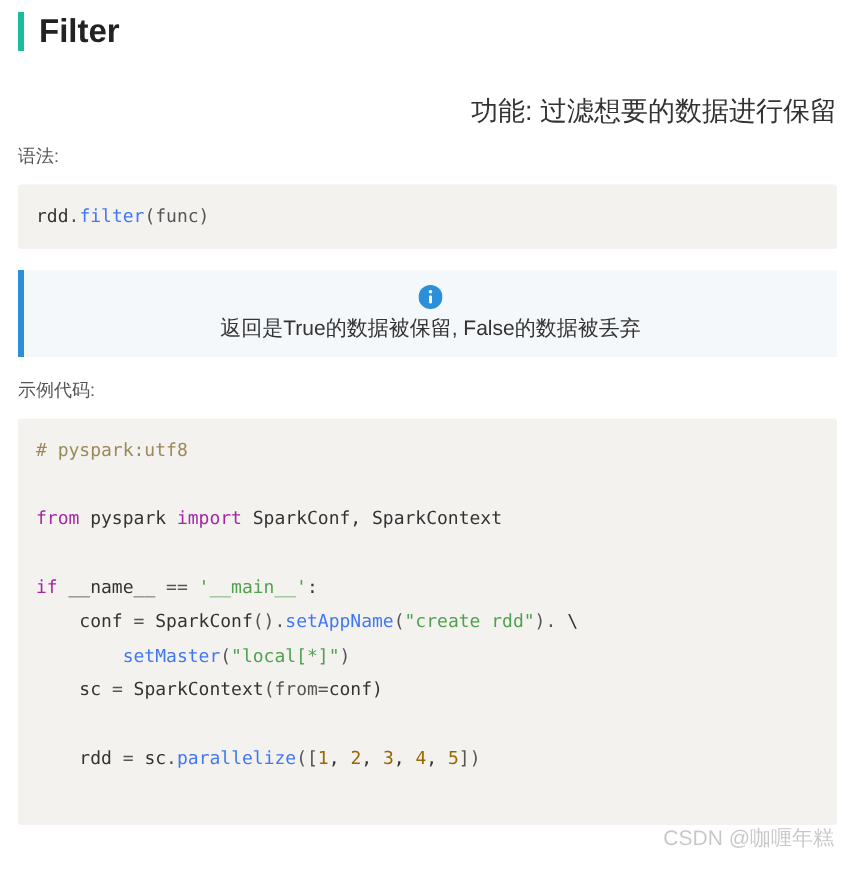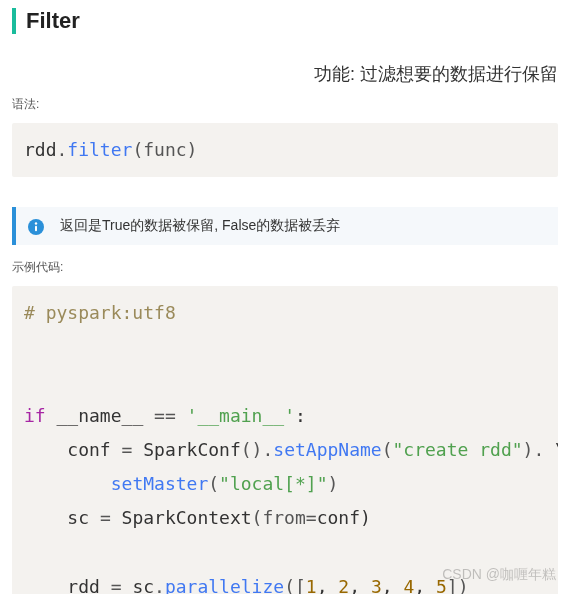--- a/index.html
+++ b/index.html
@@ -1,32 +1,32 @@
 <!DOCTYPE html>
 <html><head>
 <meta charset="utf-8">
 <style>
 * { box-sizing: border-box; margin: 0; padding: 0; }
 body { font-family: -apple-system, BlinkMacSystemFont, "Segoe UI", Arial, sans-serif; background: #fff; width: 570px; padding: 8px 12px; color: #333; font-size: 14px; }
 .title-block { border-left: 4px solid #1abc9c; padding-left: 10px; margin-bottom: 28px; }
 .title-block h2 { font-size: 22px; font-weight: 600; color: #222; }
 .subhead { font-size: 18px; color: #333; margin-bottom: 10px; text-align: right; }
 .label { font-size: 12px; color: #555; margin-bottom: 10px; }
-.codeblock { background: #f4f2ef; padding: 10px 12px; border-radius: 2px; font-family: Consolas, Monaco, monospace; font-size: 18px; line-height: 1.9; margin-bottom: 30px; overflow-x: auto; }
+.codeblock { background: #f4f2ef; padding: 10px 12px; border-radius: 2px; font-family: Consolas, Monaco, monospace; font-size: 12px; line-height: 1.9; margin-bottom: 14px; overflow-x: auto; }
 .codeblock .line { white-space: pre; }
-.info-box { border-left: 4px solid #2b90d9; background: #f5f8fb; padding: 10px 12px; margin-bottom: 14px; display: flex; align-items: flex-end; gap: 16px; font-size: 14px; color: #333; }
+.info-box { border-left: 4px solid #2b90d9; background: #f5f8fb; padding: 10px 12px; margin-bottom: 14px; display: flex; align-items: center; gap: 4px; font-size: 14px; color: #333; flex-direction: column; }
 .info-icon { width: 16px; height: 16px; flex-shrink: 0; }
 .tok-id { color: #333; }
 .tok-punc { color: #555; }
 .tok-comment { color: #9a8a5a; }
 .tok-kw { color: #a626a4; }
 .tok-str { color: #50a14f; }
 .tok-num { color: #986801; }
 .tok-fn { color: #4078f2; }
-.watermark { position: fixed; right: 14px; bottom: 10px; color: rgba(0,0,0,0.22); font-size: 14px; font-family: sans-serif; pointer-events: none; }
+.watermark { position: fixed; right: 14px; bottom: 26px; color: rgba(0,0,0,0.22); font-size: 14px; font-family: sans-serif; pointer-events: none; }
 </style>
 </head>
 <body>
 
 <div class="title-block">
   <h2>Filter</h2>
 </div>
 
 <div class="subhead">功能: 过滤想要的数据进行保留</div>
 <div class="label">语法:</div>
@@ -42,20 +42,21 @@
       <rect x="7" y="6.8" width="2" height="5.5" rx="1" fill="#fff"></rect>
     </svg>
   <span>返回是True的数据被保留, False的数据被丢弃</span>
 </div>
 
 <div class="label">示例代码:</div>
 
 <div class="codeblock">
   <div class="line tok-comment"># pyspark:utf8</div>
   <div class="line">&nbsp;</div>
+  <div class="line"><span class="tok-kw">from</span><span> pyspark </span><span class="tok-kw">import</span><span> SparkConf, SparkContext</span></div>
   <div class="line">&nbsp;</div>
   <div class="line"><span class="tok-kw">if</span><span> __name__ </span><span class="tok-punc">==</span><span> </span><span class="tok-str">'__main__'</span><span>:</span></div>
   <div class="line">    <span>conf </span><span class="tok-punc">=</span><span> SparkConf</span><span class="tok-punc">()</span><span class="tok-punc">.</span><span class="tok-fn">setAppName</span><span class="tok-punc">(</span><span class="tok-str">"create rdd"</span><span class="tok-punc">)</span><span class="tok-punc">.</span><span> \</span></div>
   <div class="line">        <span class="tok-fn">setMaster</span><span class="tok-punc">(</span><span class="tok-str">"local[*]"</span><span class="tok-punc">)</span></div>
   <div class="line">    <span>sc </span><span class="tok-punc">=</span><span> SparkContext</span><span class="tok-punc">(from</span><span class="tok-punc">=</span><span>conf)</span></div>
   <div class="line">&nbsp;</div>
   <div class="line">    <span>rdd </span><span class="tok-punc">=</span><span> sc</span><span class="tok-punc">.</span><span class="tok-fn">parallelize</span><span class="tok-punc">([</span><span class="tok-num">1</span><span>, </span><span class="tok-num">2</span><span>, </span><span class="tok-num">3</span><span>, </span><span class="tok-num">4</span><span>, </span><span class="tok-num">5</span><span class="tok-punc">])</span></div>
   <div class="line">&nbsp;</div>
 
 </div>

